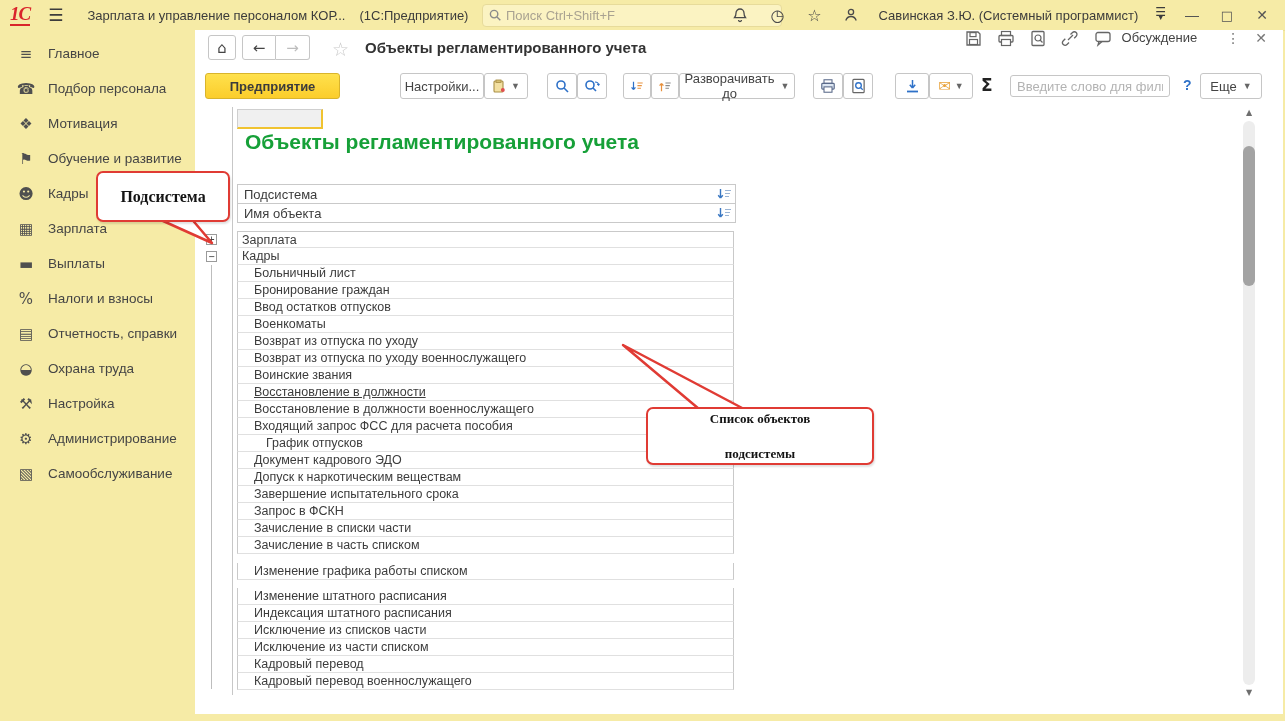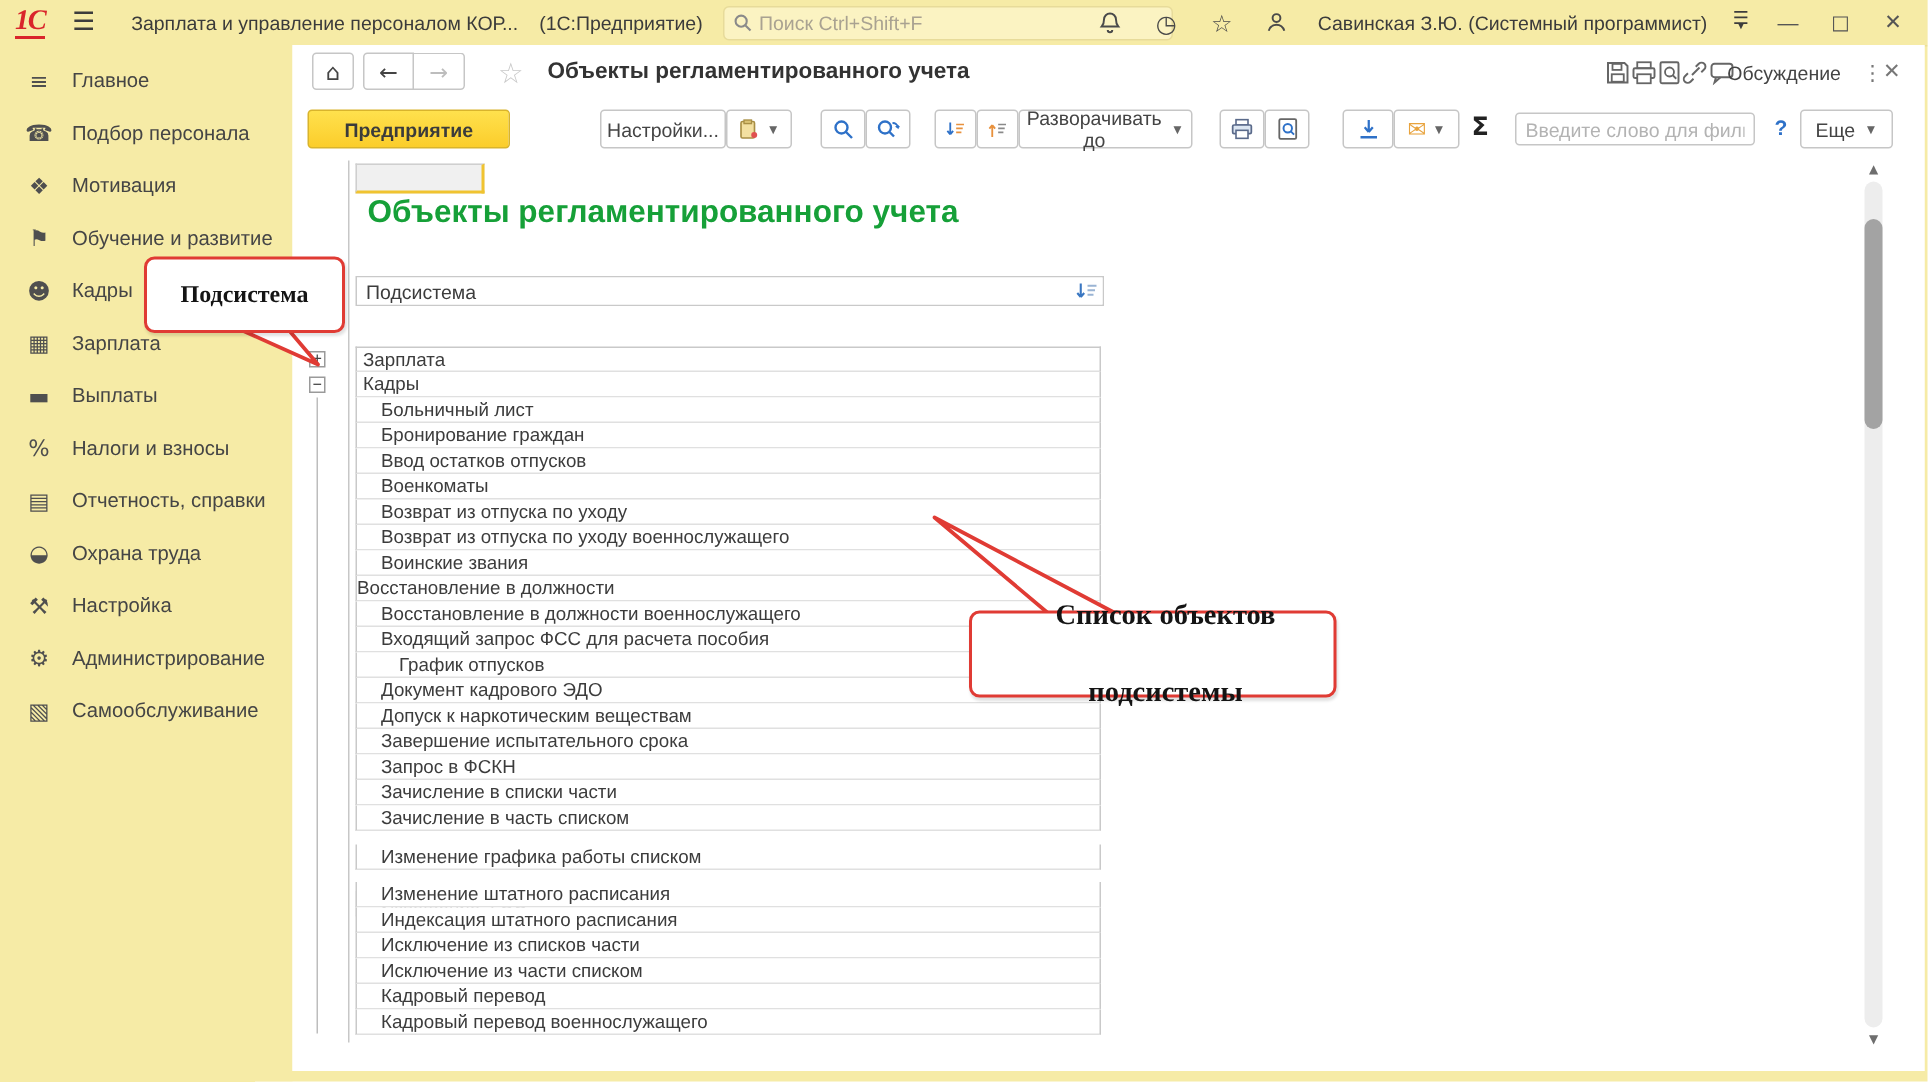--- a/index.html
+++ b/index.html
@@ -34,21 +34,21 @@
   
   .page-header{position:absolute;left:0;top:0;width:100%;height:36px;background:#fff;}
   .btn{background:#fff;border:1px solid #c6c6c6;border-radius:3px;box-sizing:border-box;display:inline-flex;align-items:center;justify-content:center;color:#444;}
   .home-btn{position:absolute;left:13px;top:5px;width:28px;height:25px;font-size:15px;}
   .navgrp{position:absolute;left:47px;top:5px;height:25px;display:flex;}
   .nav-b{width:34px;height:25px;border:1px solid #c6c6c6;box-sizing:border-box;display:flex;align-items:center;justify-content:center;font-size:15px;background:#fff;}
   .nav-b.back{border-radius:3px 0 0 3px;color:#444;}
   .nav-b.fwd{border-radius:0 3px 3px 0;border-left:none;color:#bdbdbd;}
   .hdr-star{position:absolute;left:137px;top:8px;font-size:19px;color:#c9c9c9;}
   .hdr-title{position:absolute;left:170px;top:9px;font-size:15px;font-weight:bold;color:#333;white-space:nowrap;}
-  .hdr-icons{position:absolute;right:16px;top:0;height:36px;display:flex;align-items:center;}
+  .hdr-icons{position:absolute;right:16px;top:0;height:36px;display:flex;gap:15px;}
   .hdr-icons .lab{font-size:13px;color:#444;margin-left:-6px;}
   .dots{font-size:14px;color:#777;letter-spacing:0;}
   .closex{font-size:14px;color:#777;}
   
   .toolbar{position:absolute;left:0;top:36px;width:100%;height:38px;background:#fff;}
   .toolbar .btn{position:absolute;top:7px;height:26px;font-size:13px;}
   .gen-btn{left:10px;width:135px;background:linear-gradient(#ffe14d,#fbcd2b);border:1px solid #d9b42c;font-weight:bold;color:#3b3b3b;border-radius:3px;}
   .set-btn{left:205px;width:84px;color:#444;}
   .clip-btn{left:289px;width:44px;gap:4px;}
   .mag1{left:352px;width:30px;}
@@ -82,21 +82,21 @@
   .expander{position:absolute;left:11px;top:3px;width:11px;height:11px;border:1px solid #9a9a9a;background:#fff;font-size:10px;line-height:9px;text-align:center;color:#444;box-sizing:border-box;font-family:"DejaVu Sans Mono",monospace;}
   .tree-guide{position:absolute;left:16px;top:161px;width:1px;height:424px;background:#bdbdbd;}
   
   .vscroll{position:absolute;left:1048px;top:3px;width:12px;height:592px;}
   .vscroll .track{position:absolute;left:0;top:14px;width:12px;height:564px;background:#ededed;border-radius:6px;}
   .vscroll .thumb{position:absolute;left:0;top:39px;width:12px;height:140px;background:#a3a3a3;border-radius:6px;}
   .varrow{position:absolute;left:0;width:12px;height:12px;font-size:8px;color:#6e6e6e;text-align:center;line-height:12px;}
   
   .callout{position:absolute;background:#fff;border:2.5px solid #e03b34;border-radius:7px;display:flex;align-items:center;justify-content:center;text-align:center;font-family:"Liberation Serif",serif;font-weight:bold;color:#141414;z-index:30;box-shadow:1px 2px 2px rgba(0,0,0,0.12);}
   .callout.c1{left:96px;top:171px;width:130px;height:47px;font-size:16px;}
-  .callout.c2{left:646px;top:407px;width:224px;height:54px;font-size:19px;line-height:1.35;padding-left:17px;}
+  .callout.c2{left:646px;top:407px;width:224px;height:54px;font-size:13px;line-height:1.35;}
   .tails{position:absolute;left:0;top:0;width:1285px;height:721px;pointer-events:none;z-index:25;}
   svg.i{display:block;}
 </style>
 </head>
 <body>
 
 <div class="topbar">
   <span class="logo">1С</span>
   <span class="burger glyph">☰</span>
   <span class="app-title">Зарплата и управление персоналом КОР...</span>
@@ -321,20 +321,27 @@
     <div class="active-cell"></div>
     <div class="report-title">Объекты регламентированного учета</div>
     <div class="hdr-rows" id="hdrRows">
         <div class="hdr-row">
           <span>Подсистема</span>
           <svg width="16" height="15" viewBox="0 0 16 15">
             <path d="M4.5 2v9M4.5 11L2.2 8.3M4.5 11l2.3-2.7" fill="none" stroke="#3a77c2" stroke-width="1.4"></path>
             <path d="M9 3.5h6M9 6.5h5M9 9.5h4" stroke="#9ab4d4" stroke-width="1.2"></path>
           </svg>
         </div>
+        <div class="hdr-row">
+          <span>Имя объекта</span>
+          <svg width="16" height="15" viewBox="0 0 16 15">
+            <path d="M4.5 2v9M4.5 11L2.2 8.3M4.5 11l2.3-2.7" fill="none" stroke="#3a77c2" stroke-width="1.4"></path>
+            <path d="M9 3.5h6M9 6.5h5M9 9.5h4" stroke="#9ab4d4" stroke-width="1.2"></path>
+          </svg>
+        </div>
       </div>
     <div class="tree-guide"></div>
     <div class="rows-wrap" id="rowsWrap">
         <div class="trow first" style="top: 0px;">
           <div class="expander">+</div>
           <div class="tcell" style="padding-left: 4px;">
             <span>Зарплата</span>
           </div>
         </div>
         <div class="trow" style="top: 17px;">
@@ -372,21 +379,21 @@
           <div class="tcell" style="padding-left: 16px;">
             <span>Возврат из отпуска по уходу военнослужащего</span>
           </div>
         </div>
         <div class="trow" style="top: 136px;">
           <div class="tcell" style="padding-left: 16px;">
             <span>Воинские звания</span>
           </div>
         </div>
         <div class="trow" style="top: 153px;">
-          <div class="tcell" style="">
+          <div class="tcell" style="padding-left: 16px; text-decoration: underline;">
             <span>Восстановление в должности</span>
           </div>
         </div>
         <div class="trow" style="top: 170px;">
           <div class="tcell" style="padding-left: 16px;">
             <span>Восстановление в должности военнослужащего</span>
           </div>
         </div>
         <div class="trow" style="top: 187px;">
           <div class="tcell" style="padding-left: 16px;">

